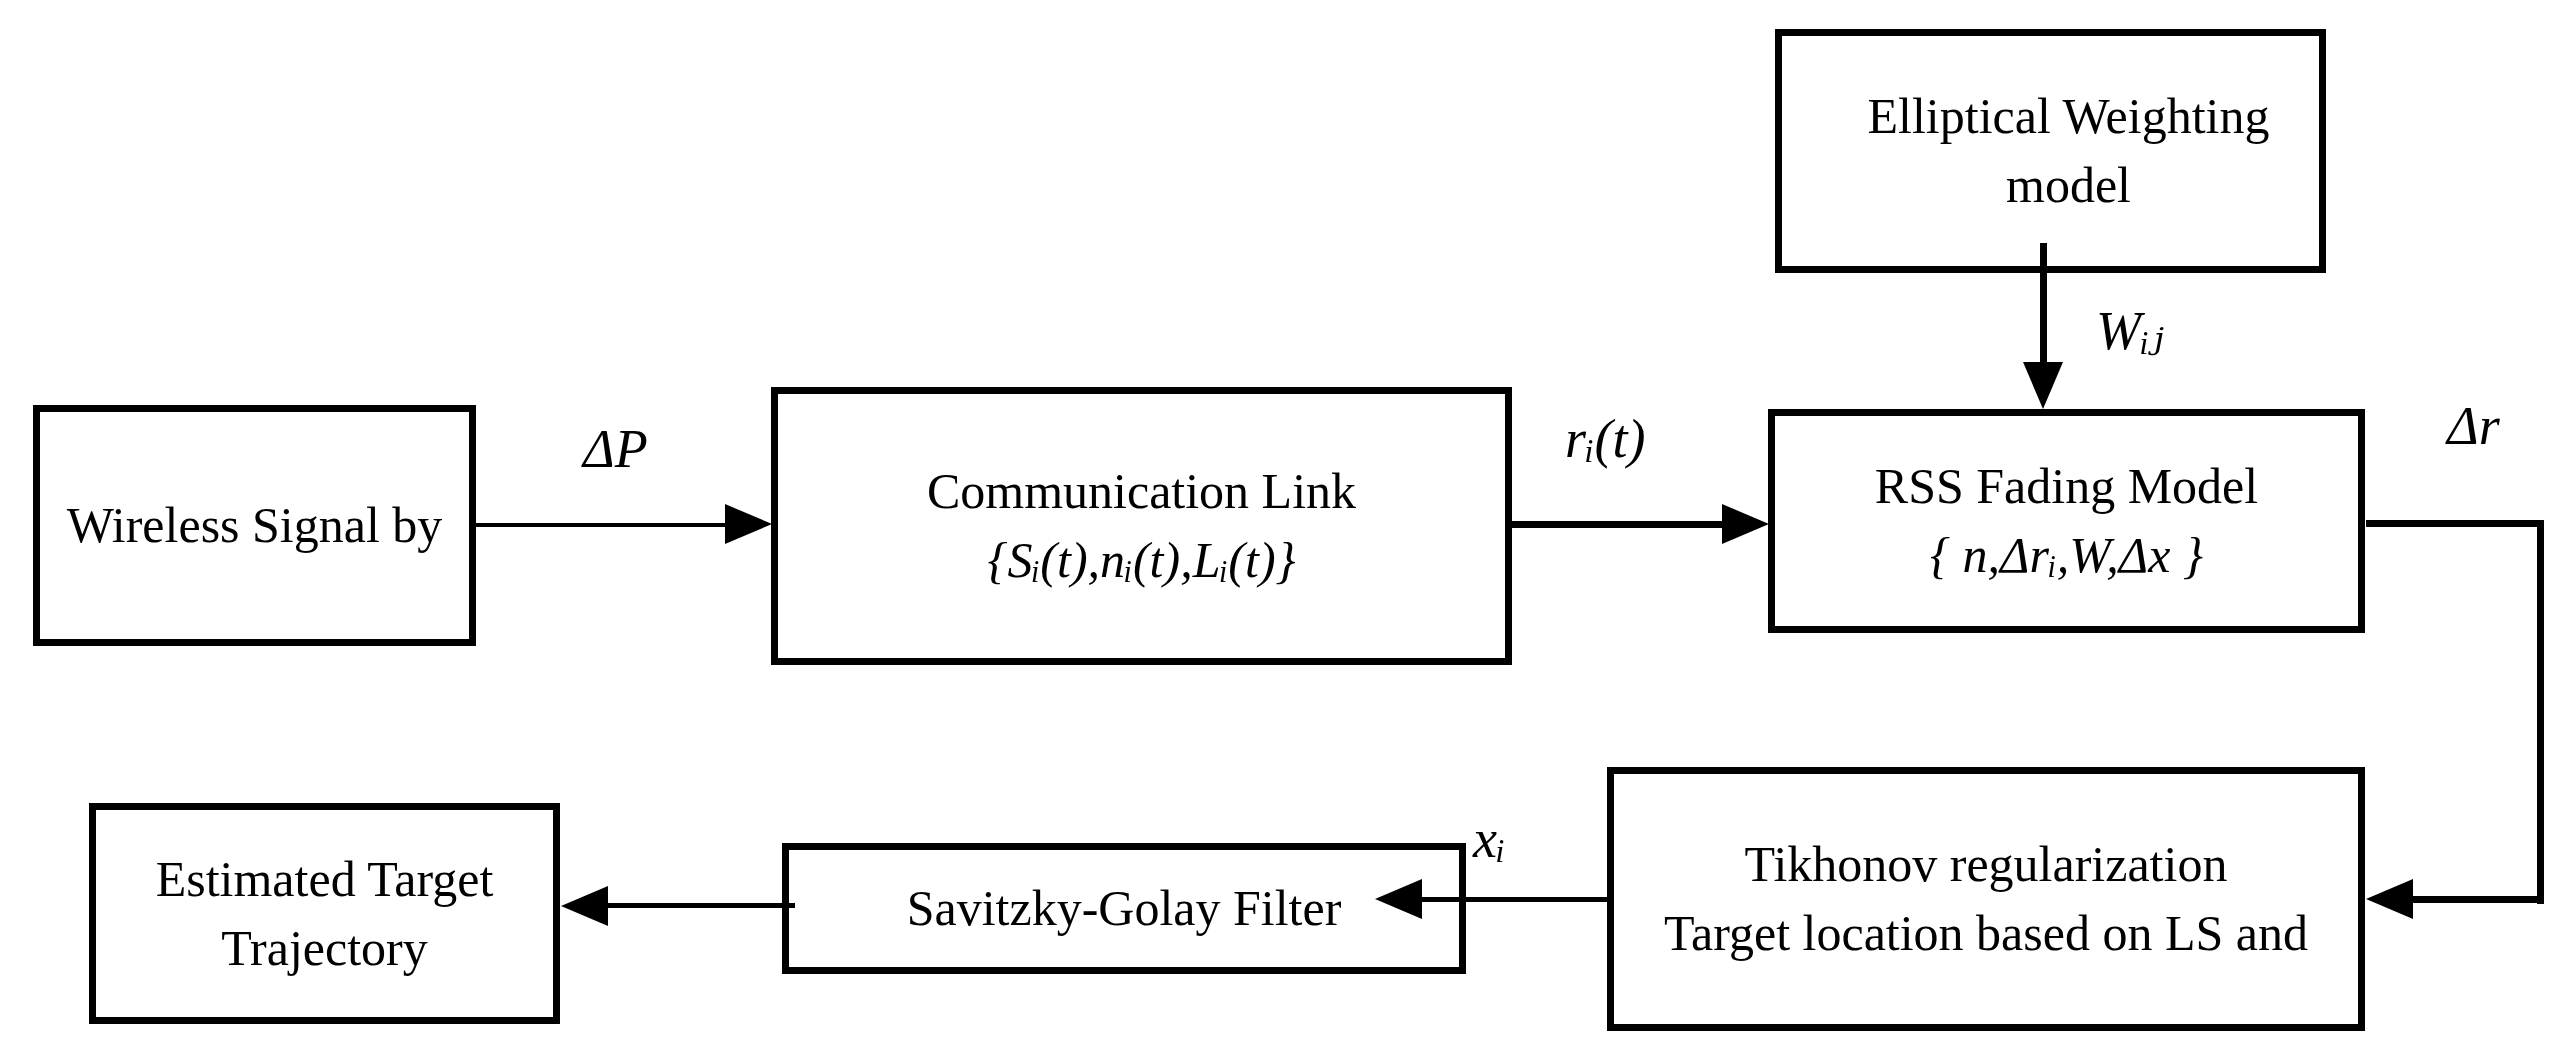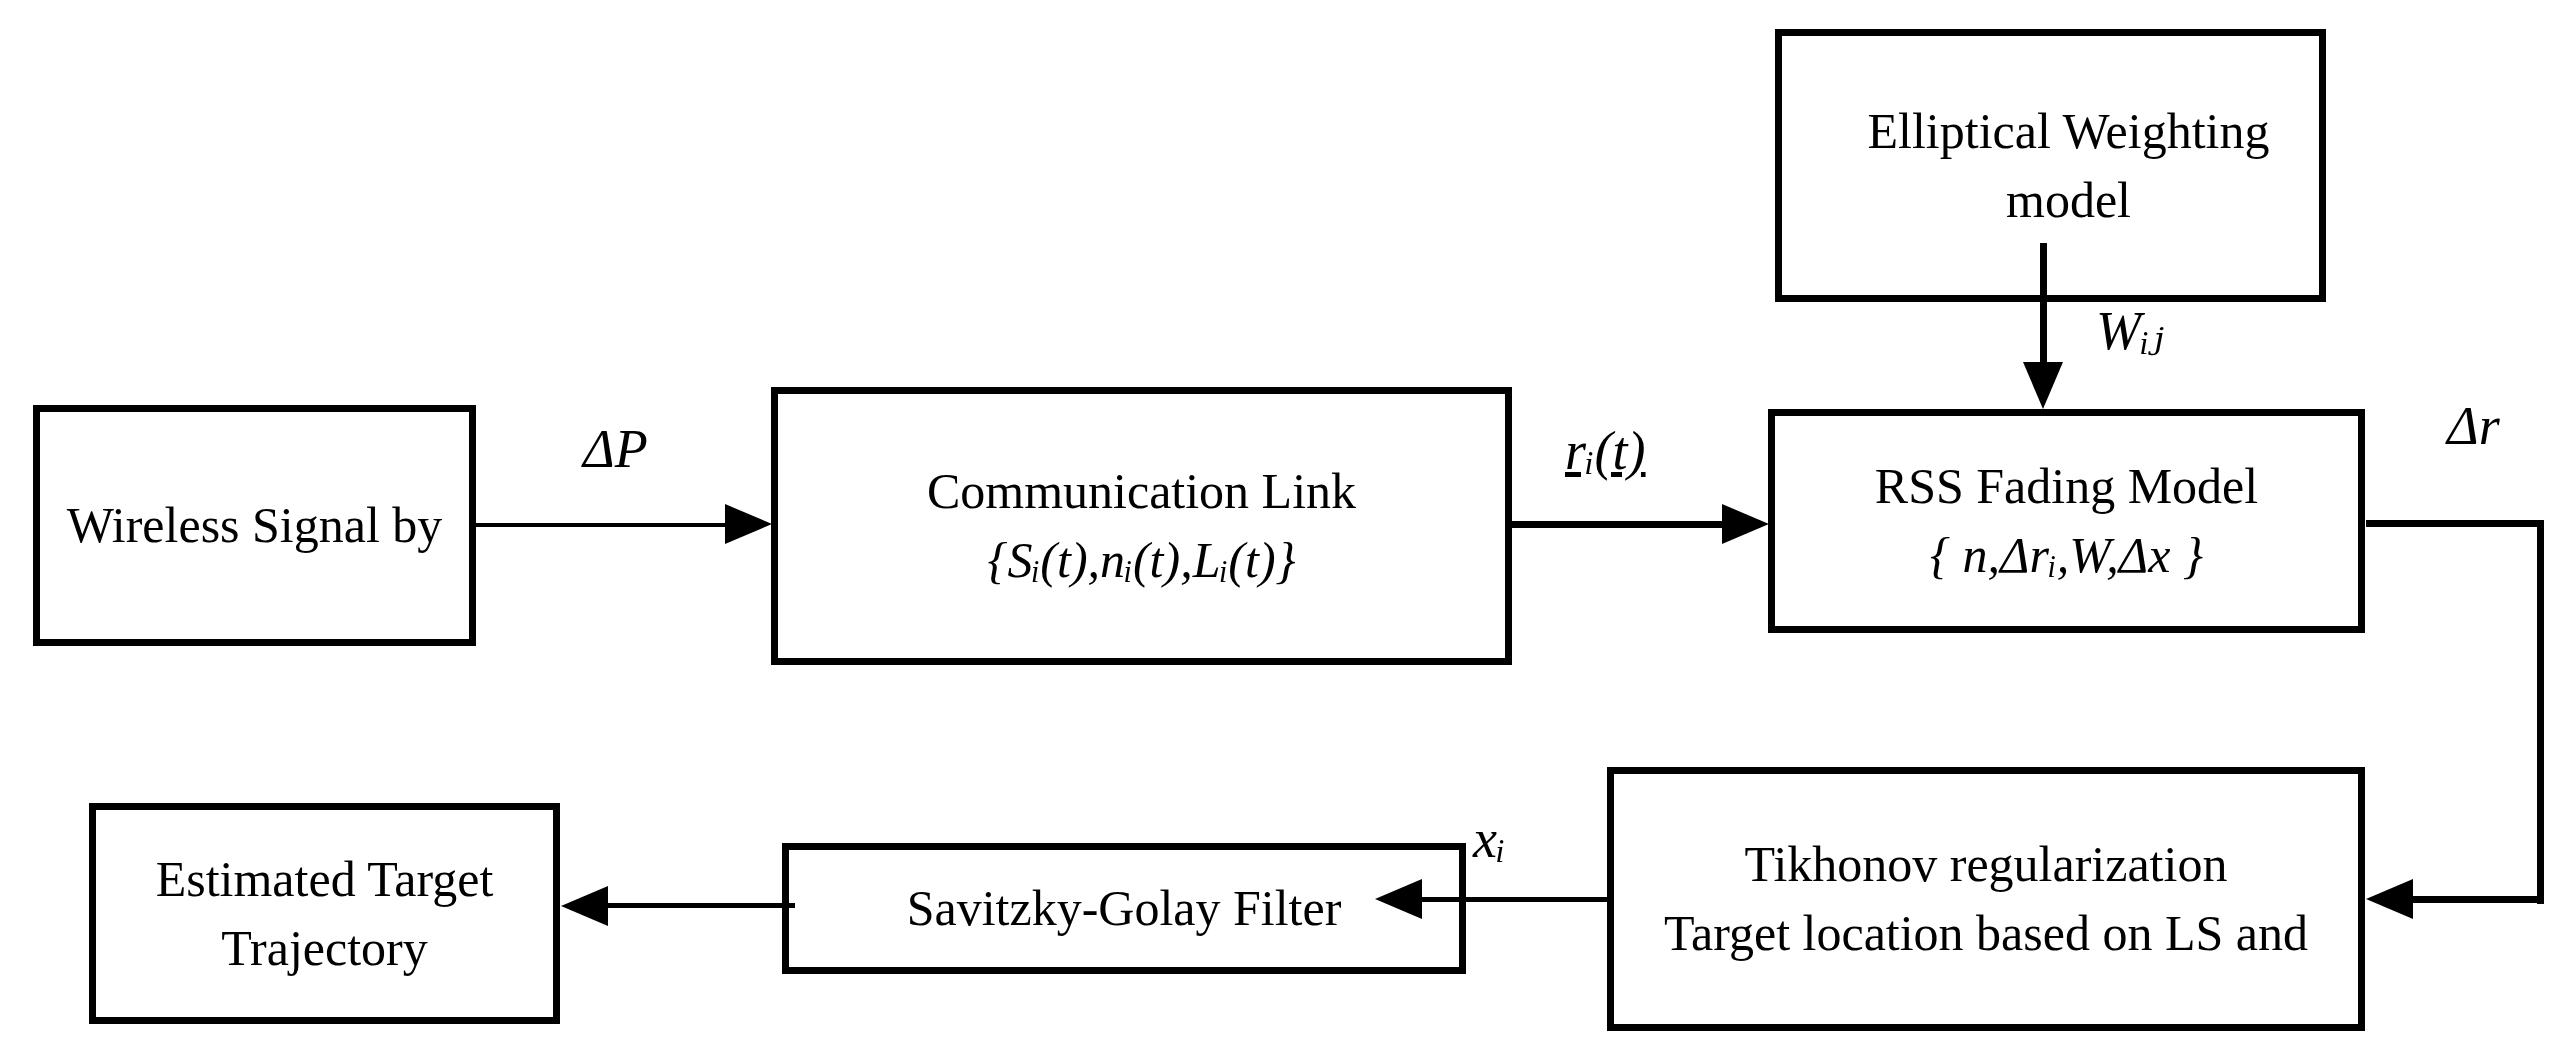--- a/index.html
+++ b/index.html
@@ -74,21 +74,21 @@
 
   <div class="node" style="left:33px; top:405px; width:443px; height:241px;">
     <div class="tline">Wireless Signal by</div>
   </div>
 
   <div class="node" style="left:771px; top:387px; width:741px; height:278px;text-align:right;">
     <div class="tline">Communication Link</div>
     <div class="tline math">{Sᵢ(t),nᵢ(t),Lᵢ(t)}</div>
   </div>
 
-  <div class="node" style="left:1775px; top:29px; width:551px; height:273px;padding-left:36px;">
+  <div class="node" style="left:1775px; top:29px; width:551px; height:244px;padding-left:36px;">
     <div class="tline">Elliptical Weighting</div>
     <div class="tline">model</div>
   </div>
 
   <div class="node" style="left:1768px; top:409px; width:597px; height:224px;">
     <div class="tline">RSS Fading Model</div>
     <div class="tline math">{ n,Δrᵢ,W,Δx }</div>
   </div>
 
   <div class="node" style="left:1607px; top:767px; width:758px; height:264px;">
@@ -104,21 +104,21 @@
     <div class="tline">Estimated Target</div>
     <div class="tline">Trajectory</div>
   </div>
 
   <div class="hline" style="left:476px; top:523px; width:250px; height:3.6px;"></div>
   <div class="head right" style="left:725px; top:504px;"></div>
   <div class="elabel" style="left:583px; top:422px;">ΔP</div>
 
   <div class="hline" style="left:1512px; top:521px; width:212px; height:7.2px;"></div>
   <div class="head right" style="left:1722px; top:504px;"></div>
-  <div class="elabel" style="left:1565px; top:424px;text-decoration:underline;">rᵢ(t)</div>
+  <div class="elabel" style="left:1565px; top:412px;">rᵢ(t)</div>
 
   <div class="vline" style="left:2040px; top:243px; width:7.2px; height:121px;"></div>
   <div class="head down" style="left:2023px; top:362px;"></div>
   <div class="elabel" style="left:2082px; top:304px;margin-left:14px;">Wᵢⱼ</div>
 
   <div class="hline" style="left:2366px; top:520px; width:178px; height:7.2px;"></div>
   <div class="vline" style="left:2537px; top:520px; width:7.2px; height:384px;"></div>
   <div class="hline" style="left:2411px; top:896px; width:133px; height:7.2px;"></div>
   <div class="head left" style="left:2366px; top:879px;"></div>
   <div class="elabel" style="left:2447px; top:399px;">Δr</div>

